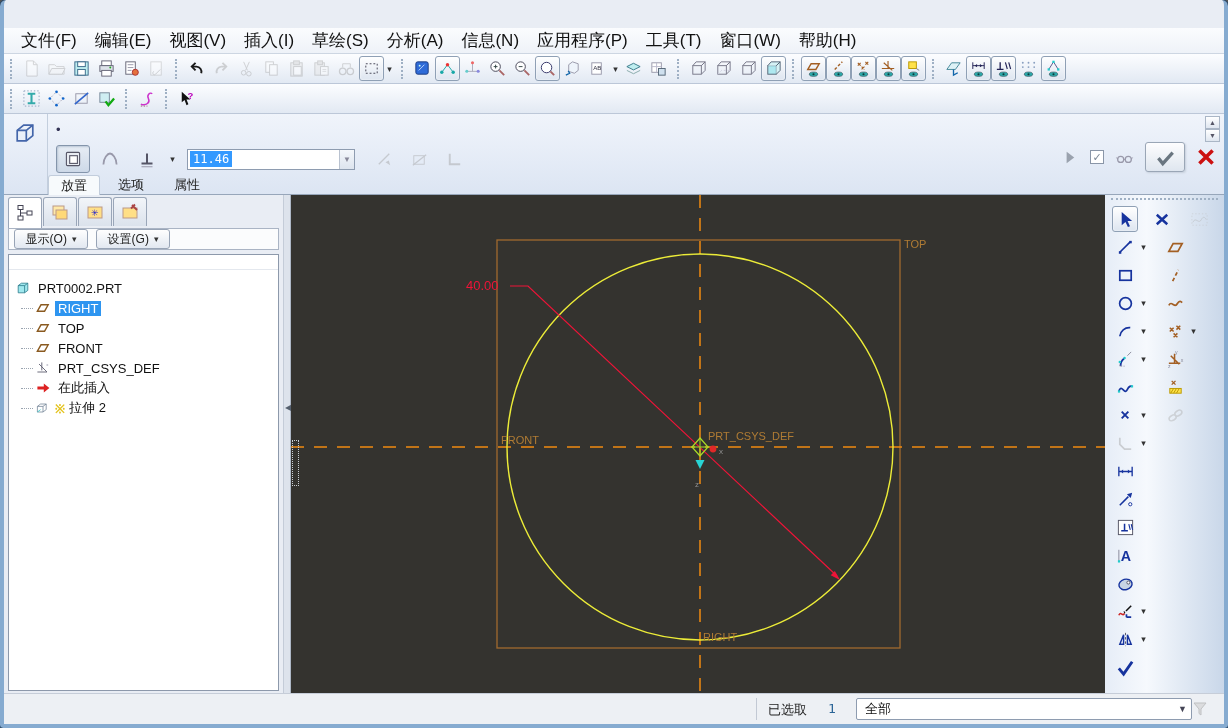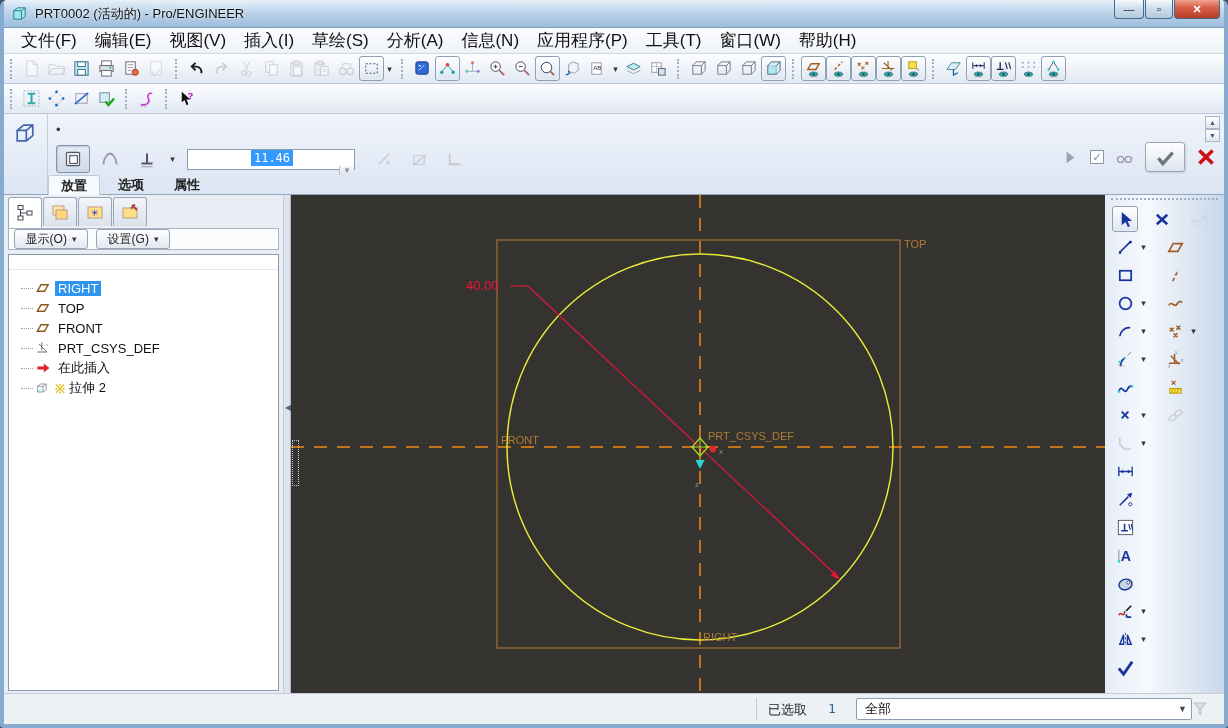--- a/index.html
+++ b/index.html
@@ -40,27 +40,27 @@
   .featcol .ic svg{width:26px;height:26px;}
   .msg-row{position:absolute;left:52px;top:3px;right:30px;height:24px;font-size:13px;color:#222;display:flex;align-items:center;}
   .msg-row .bullet{color:#335;margin-right:6px;}
   .msgscroll{position:absolute;right:4px;top:2px;width:15px;}
   .msgscroll span{display:block;width:15px;height:13px;border:1px solid #aab6c6;background:linear-gradient(#fff,#dfe6f0);
     font-size:7px;color:#556;text-align:center;line-height:12px;}
   .ctrl-row{position:absolute;left:52px;top:29px;height:32px;display:flex;align-items:center;gap:3px;}
   .dbtn{width:34px;height:28px;border:1px solid transparent;border-radius:3px;display:flex;align-items:center;justify-content:center;}
   .dbtn.pressed{border-color:#8495ab;background:linear-gradient(#e7edf5,#cdd9e8);box-shadow:inset 1px 1px 2px #b9c6d6;}
   .dbtn svg{width:22px;height:22px;}
-  .combo{width:168px;height:21px;border:1px solid #8e9cb0;background:#fff;display:flex;align-items:center;margin-left:6px;flex-direction:column;}
+  .combo{width:168px;height:21px;border:1px solid #8e9cb0;background:#fff;display:flex;align-items:center;margin-left:6px;}
   .combo .val{font-size:12px;font-family:"DejaVu Sans Mono",monospace;background:#3399ff;color:#fff;padding:1px 3px;margin-left:2px;}
   .combo .cdd{margin-left:auto;width:15px;height:100%;background:linear-gradient(#f4f7fb,#dde4ee);border-left:1px solid #b9c2d0;
     font-size:8px;color:#889;display:flex;align-items:center;justify-content:center;}
   .sideic{display:flex;align-items:center;gap:10px;margin-left:14px;}
   .tab-row{position:absolute;left:44px;top:61px;height:20px;display:flex;gap:6px;font-size:13px;}
-  .dtab{padding:1px 12px;color:#222;font-weight:bold;}
+  .dtab{padding:1px 12px;color:#222;}
   .dtab.active{background:#f7fafc;border:1px solid #c2cddc;border-bottom:none;border-radius:3px 3px 0 0;}
   .dash-right{position:absolute;right:6px;top:28px;display:flex;align-items:center;gap:8px;}
   .chk{width:14px;height:14px;border:1px solid #8a96a8;background:#fff;font-size:11px;line-height:13px;text-align:center;color:#7a8694;}
   .okbtn{width:40px;height:30px;border:1px solid #9aa6b6;border-radius:3px;background:linear-gradient(#fdfdfe,#dfe6ef);
     display:flex;align-items:center;justify-content:center;box-shadow:1px 1px 2px #c6cfdb;}
   .okbtn svg{width:22px;height:22px;}
   .cancel .ic svg{width:22px;height:22px;}
   
   .main{position:absolute;left:0;right:0;top:195px;height:502px;}
   .tree-panel{position:absolute;left:0;top:0;bottom:0;width:279px;background:#e9edf4;}
@@ -103,34 +103,20 @@
     display:flex;align-items:center;font-size:13px;color:#111;padding-left:8px;}
   .filter-combo .cdd{margin-left:auto;width:17px;height:100%;font-size:9px;color:#445;display:flex;align-items:center;justify-content:center;}
   .funnel{position:absolute;right:14px;top:5px;}
   .funnel svg{width:20px;height:20px;filter:grayscale(1) opacity(.55);}
 </style>
 </head>
 <body>
 
 <div class="window">
 
-  <div class="titlebar">
-    <span class="ic" id="title-icon">
-        <svg viewBox="0 0 20 20" width="16" height="16">
-          <path d="M4 7l4-3h8v9l-4 3H4z" fill="#9fe8ee" stroke="#2a7a8a"></path>
-          <path d="M4 7h8v9M12 7l4-3" fill="none" stroke="#2a7a8a"></path>
-        </svg>
-      </span>
-    <span class="ttl">PRT0002 (活动的) - Pro/ENGINEER</span>
-    <div class="winctl">
-      <span class="wbtn min">—</span>
-      <span class="wbtn max">▫</span>
-      <span class="wbtn close">✕</span>
-    </div>
-  </div>
 
   <div class="menubar" id="menubar">
       <span class="menu-item">文件(F)</span>
       <span class="menu-item">编辑(E)</span>
       <span class="menu-item">视图(V)</span>
       <span class="menu-item">插入(I)</span>
       <span class="menu-item">草绘(S)</span>
       <span class="menu-item">分析(A)</span>
       <span class="menu-item">信息(N)</span>
       <span class="menu-item">应用程序(P)</span>
@@ -695,20 +681,29 @@
             <span>显示(O)</span>
             <span class="dd">▾</span>
           </span>
           <span class="hbtn">
             <span>设置(G)</span>
             <span class="dd">▾</span>
           </span>
         </div>
       <div class="tree-box">
           <div id="tree">
+            <div class="trow" style="padding-left:6px">
+              <span class="ic">
+                <svg viewBox="0 0 20 20">
+                  <path d="M4 7l4-3h8v9l-4 3H4z" fill="#9fe8ee" stroke="#2a7a8a"></path>
+                  <path d="M4 7h8v9M12 7l4-3" fill="none" stroke="#2a7a8a"></path>
+                </svg>
+              </span>
+              <span class="lbl">PRT0002.PRT</span>
+            </div>
             <div class="trow selected" style="padding-left:12px">
               <span class="guide"></span>
               <span class="ic">
                 <svg viewBox="0 0 20 20">
                   <path d="M3 14l4.5-8h9l-4.5 8z" fill="none" stroke="#8a5a20" stroke-width="1.7"></path>
                 </svg>
               </span>
               <span class="lbl">RIGHT</span>
             </div>
             <div class="trow" style="padding-left:12px">

